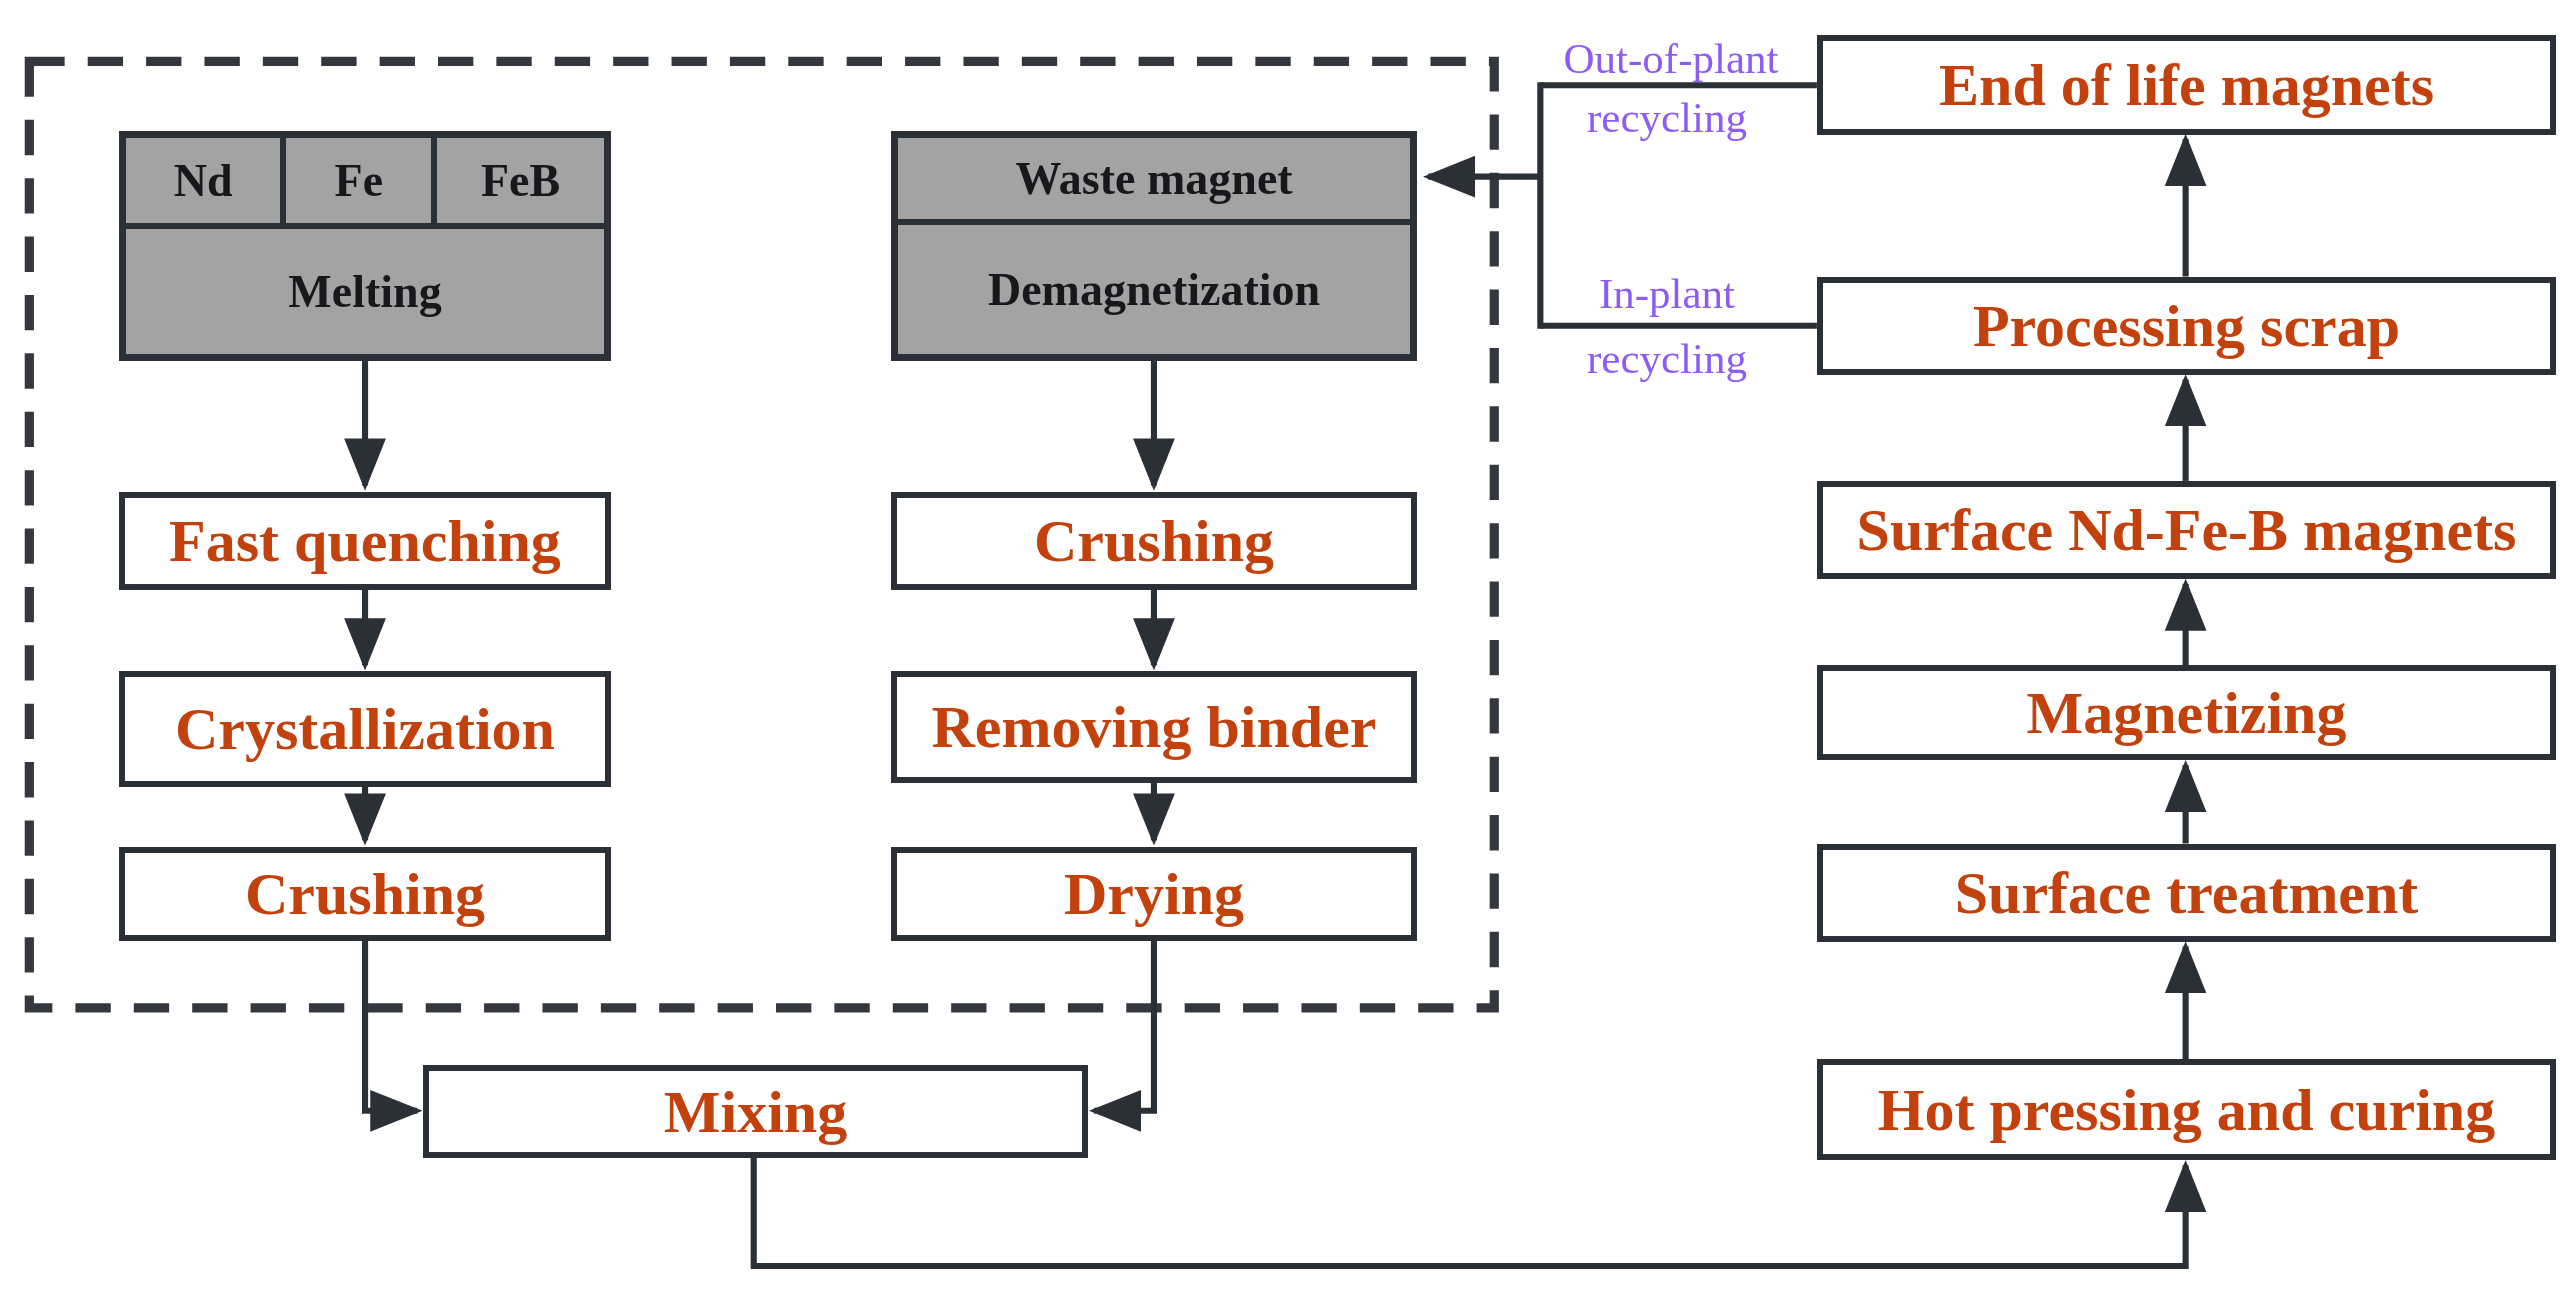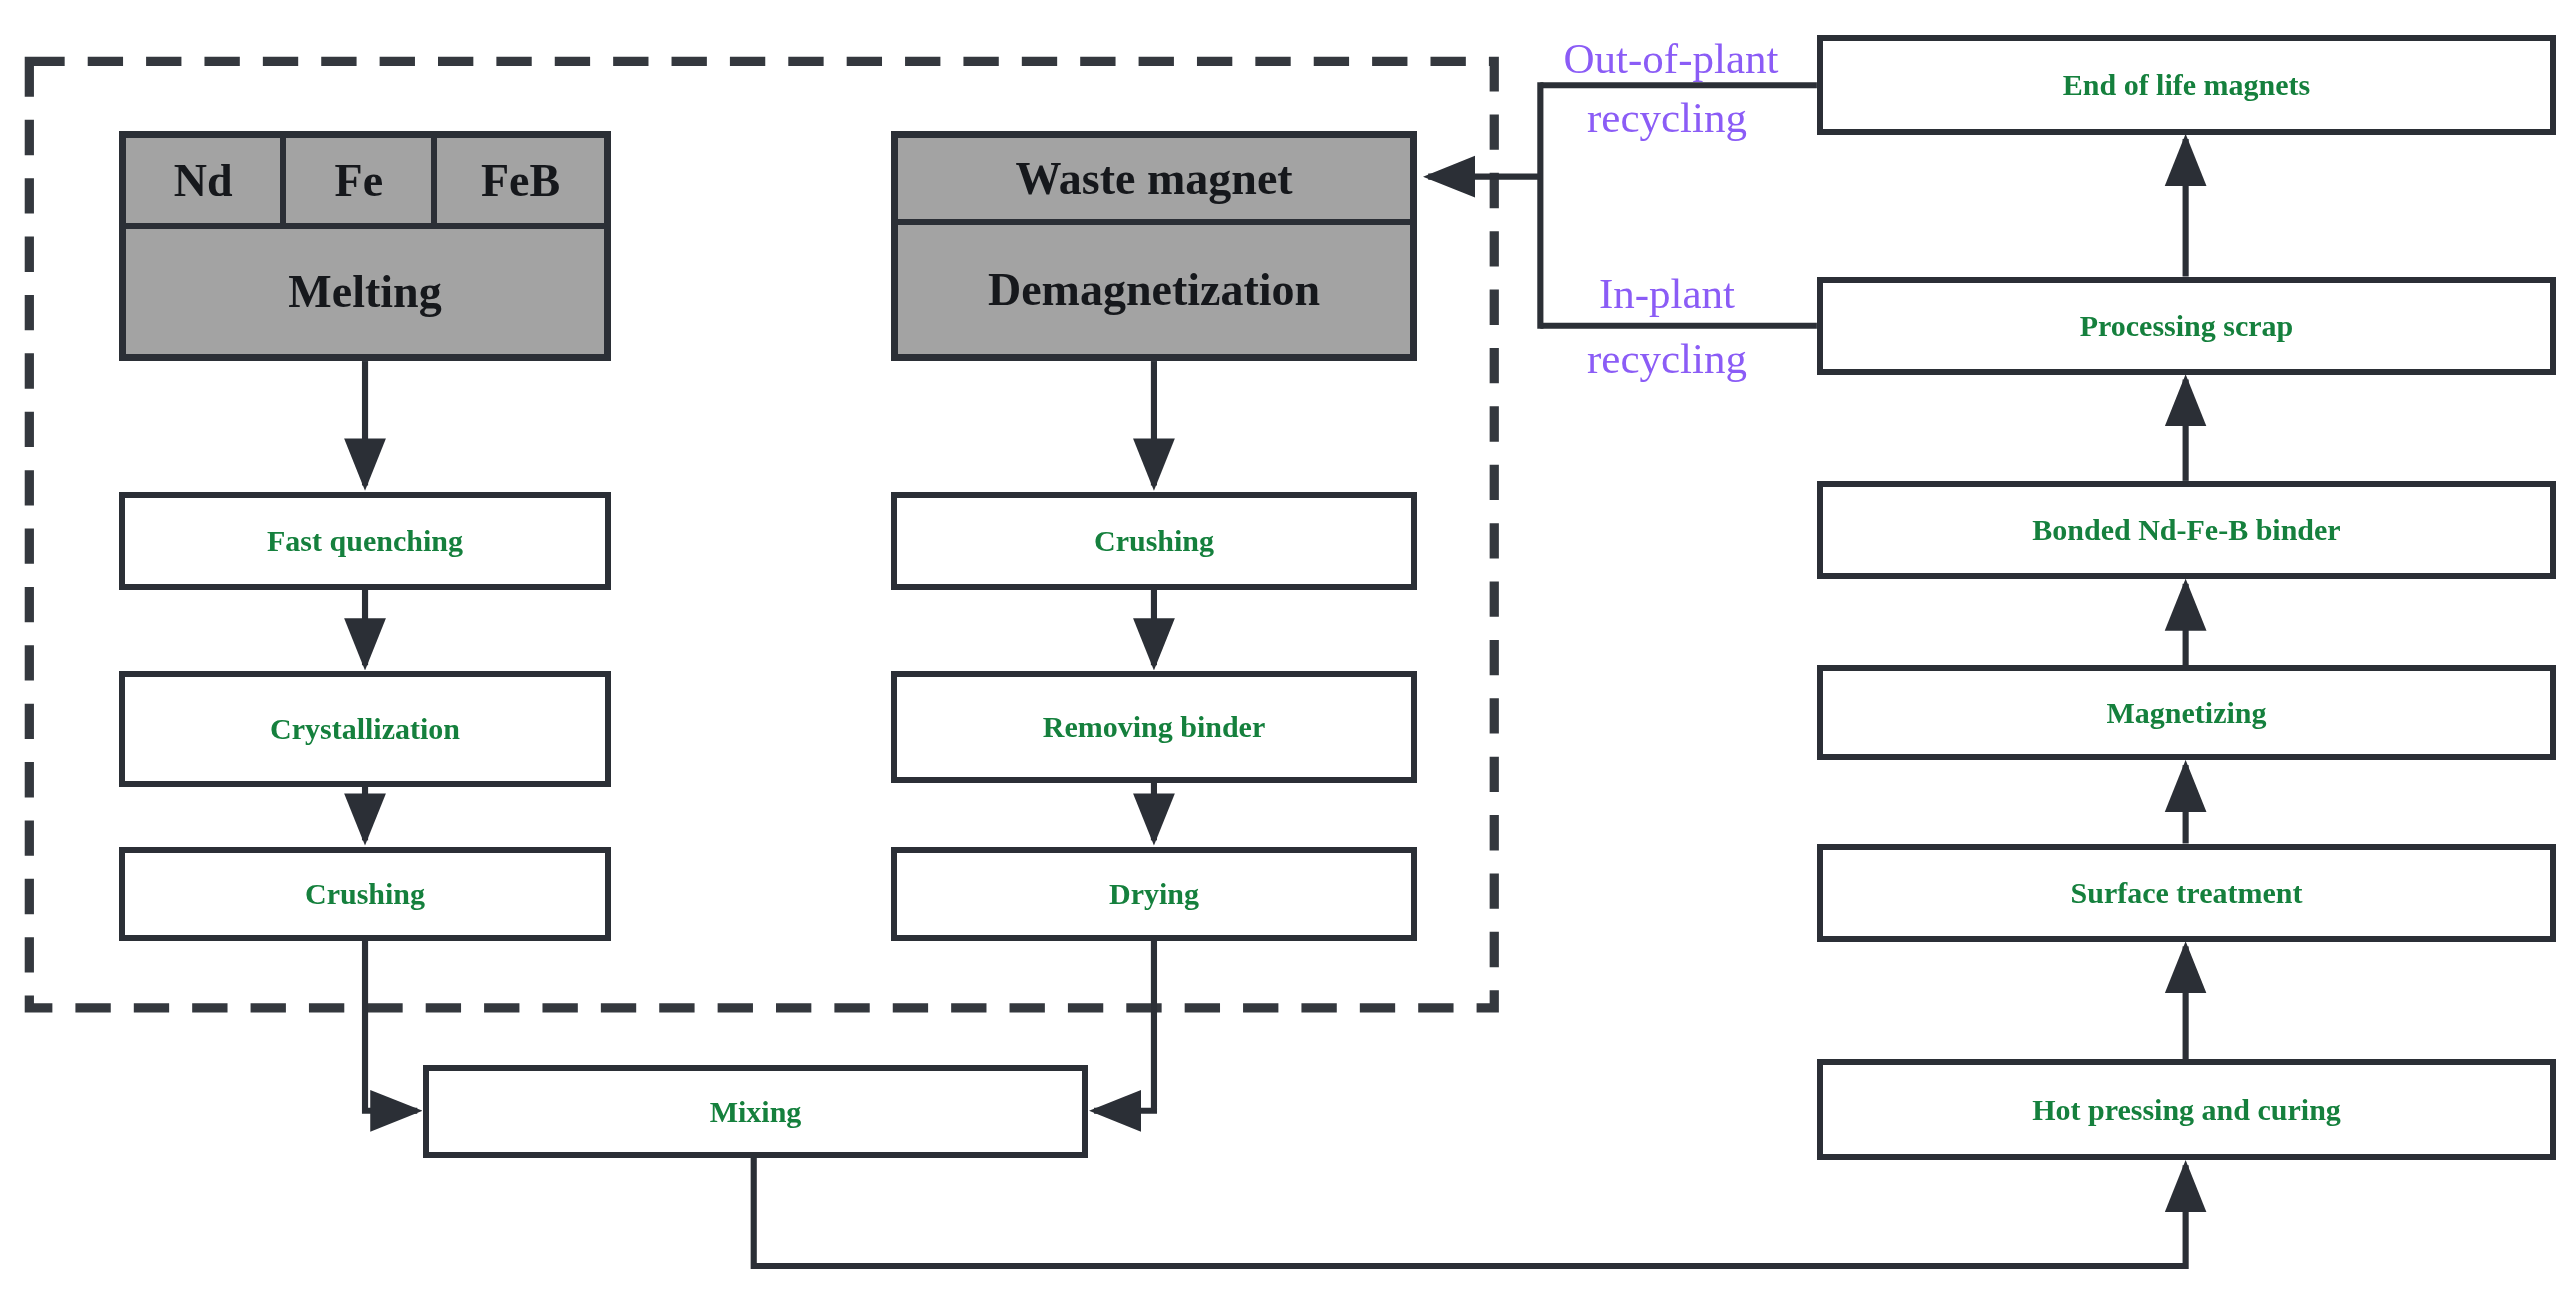--- a/index.html
+++ b/index.html
@@ -24,22 +24,22 @@
   }
   .box {
     position: absolute;
     box-sizing: border-box;
     border: 6.1px solid #2b2f36;
     background: #ffffff;
     display: flex;
     align-items: center;
     justify-content: center;
     font-weight: 700;
-    font-size: 30px;
-    color: #15803d;
+    font-size: 60px;
+    color: #c2410c;
     text-align: center;
     line-height: 1;
   }
   .comp {
     position: absolute;
     box-sizing: border-box;
     border: 7px solid #2b2f36;
     background: #a3a3a3;
     display: flex;
     flex-direction: column;
@@ -204,21 +204,21 @@
     <span>Mixing</span>
   </div>
 
   <div class="box" style="left:1817px; top:35px; width:739px; height:100px;">
     <span>End of life magnets</span>
   </div>
   <div class="box" style="left:1817px; top:277px; width:739px; height:98px;">
     <span>Processing scrap</span>
   </div>
   <div class="box" style="left:1817px; top:481px; width:739px; height:98px;">
-    <span>Bonded Nd-Fe-B binder</span>
+    <span>Surface Nd-Fe-B magnets</span>
   </div>
   <div class="box" style="left:1817px; top:665px; width:739px; height:95px;">
     <span>Magnetizing</span>
   </div>
   <div class="box" style="left:1817px; top:844px; width:739px; height:98px;">
     <span>Surface treatment</span>
   </div>
   <div class="box" style="left:1817px; top:1059px; width:739px; height:101px;">
     <span>Hot pressing and curing</span>
   </div>

